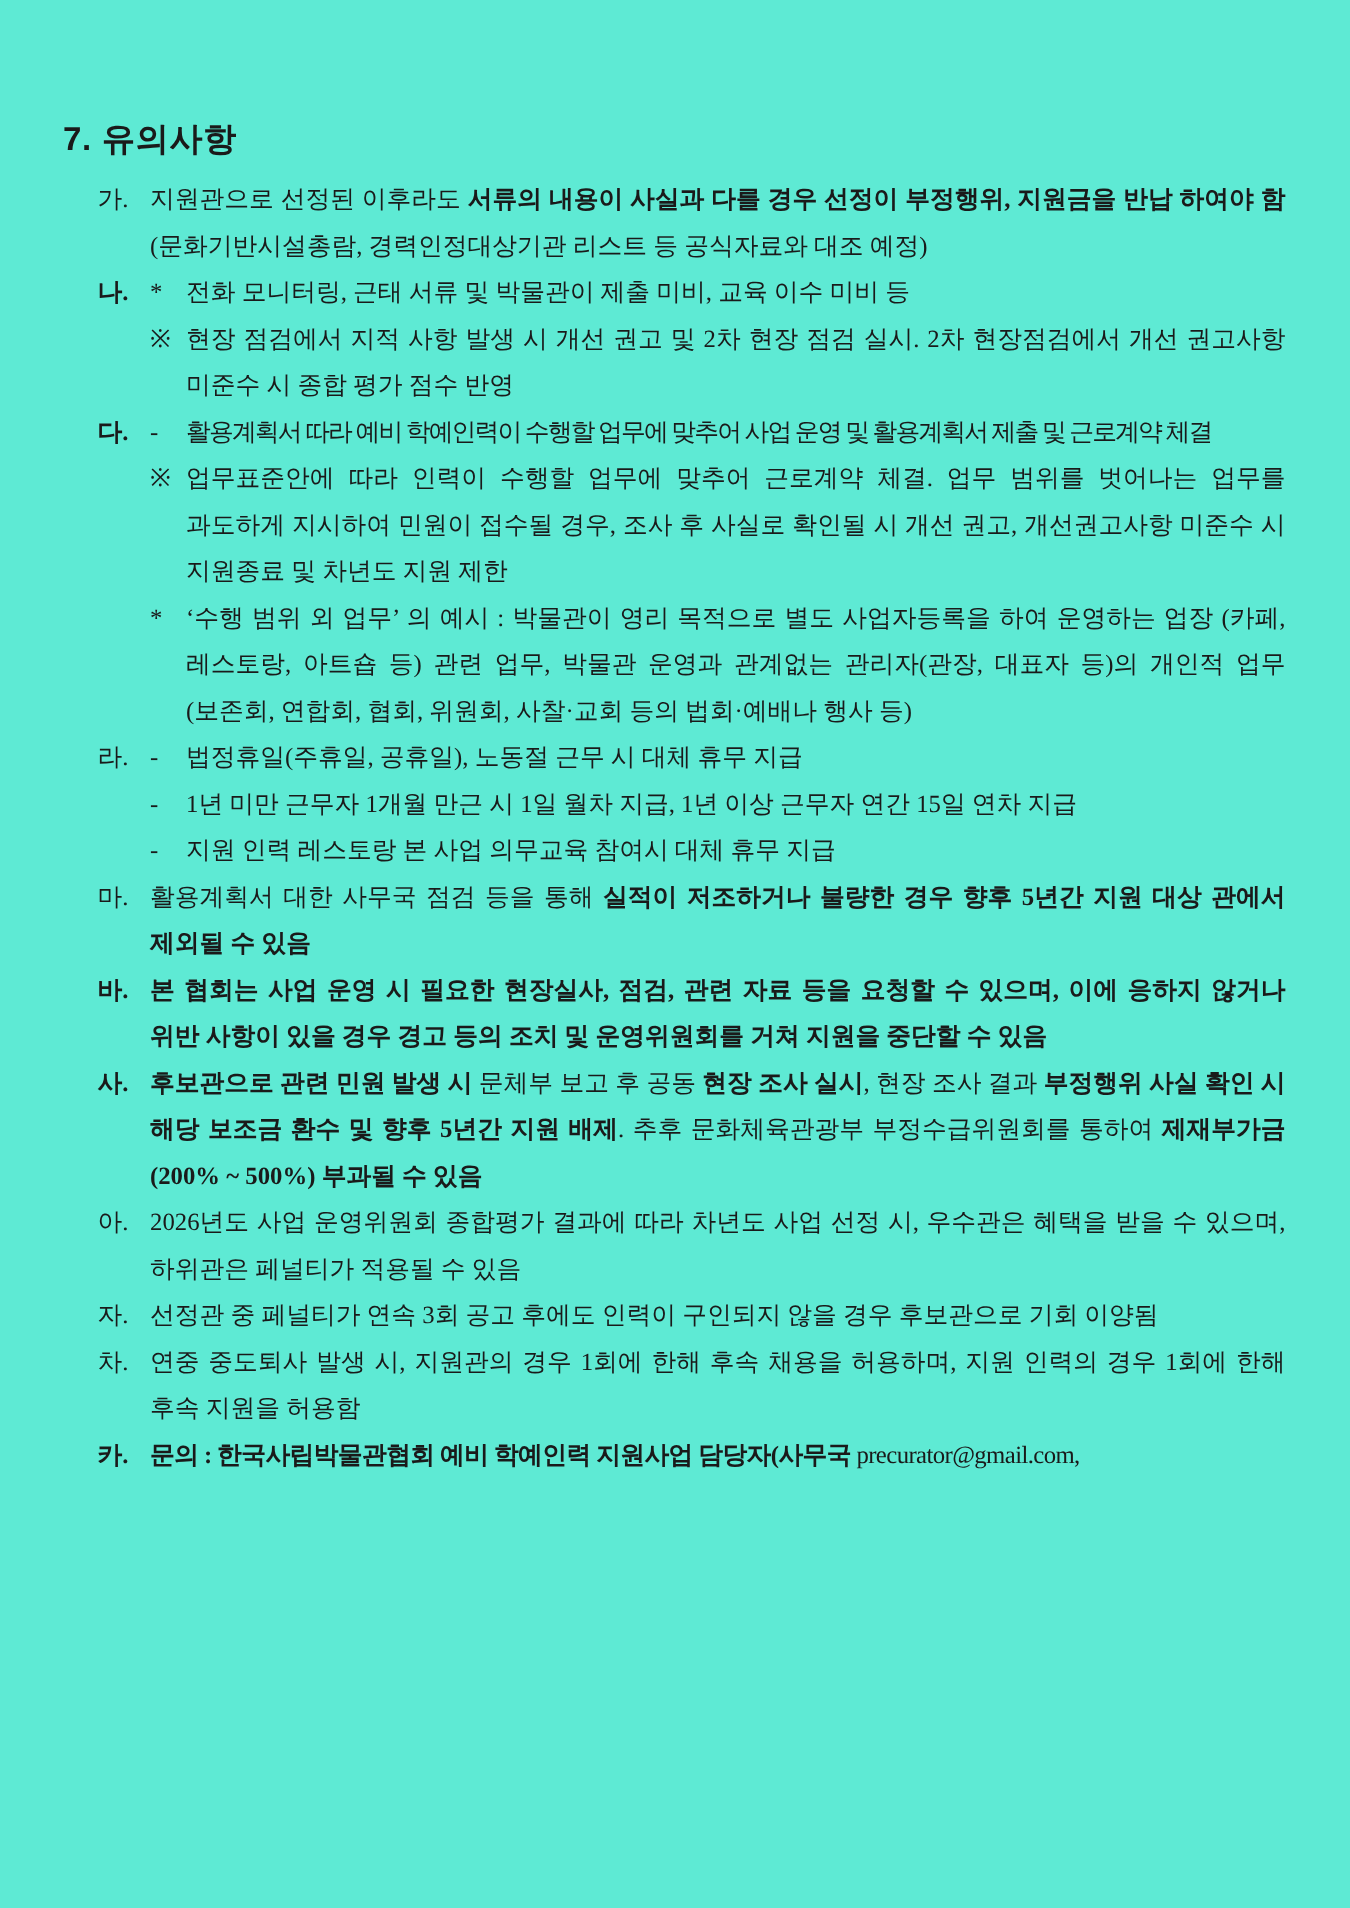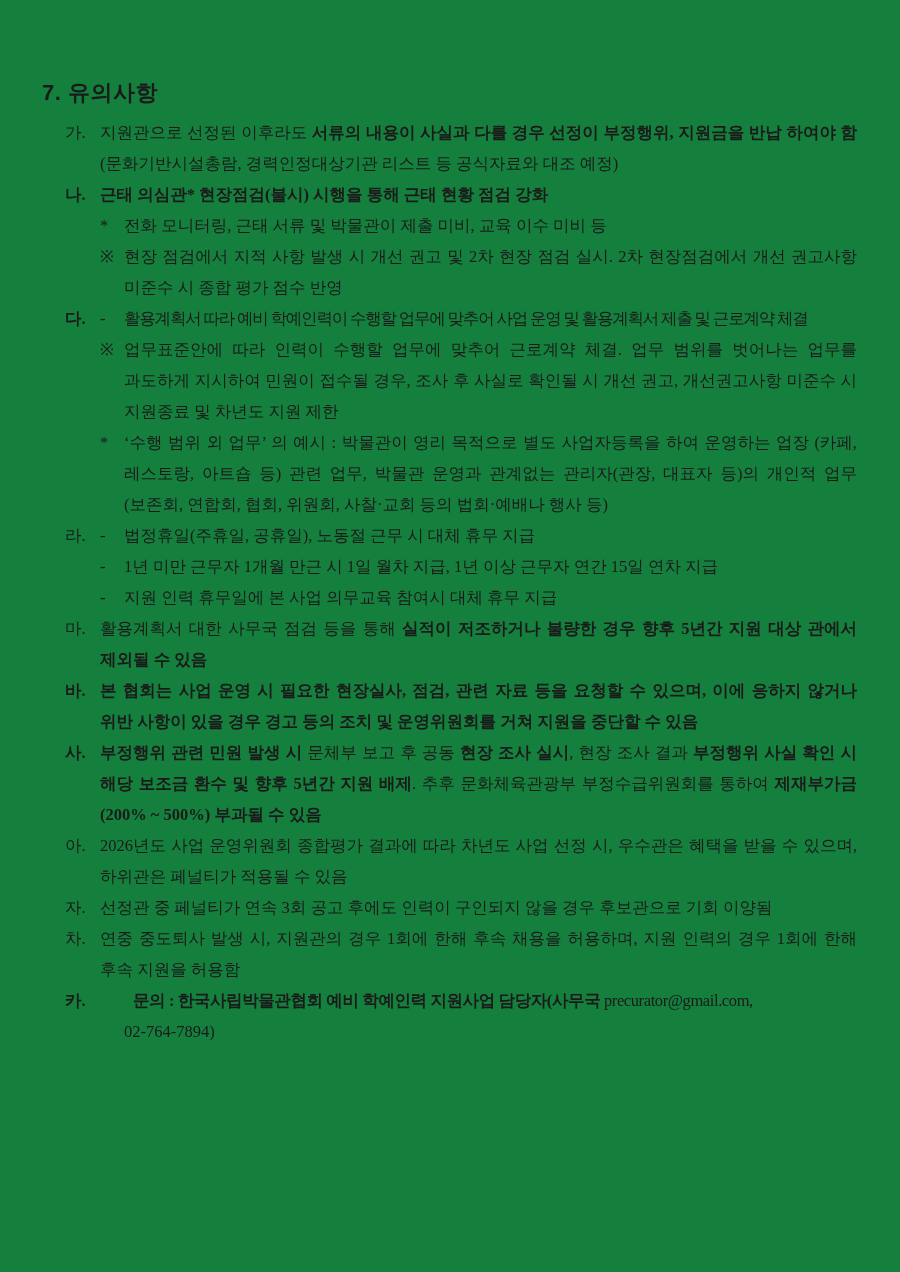--- a/index.html
+++ b/index.html
@@ -1,21 +1,21 @@
 <!DOCTYPE html>
 <html><head>
 <meta charset="utf-8">
 <style>
   html,body { margin:0; padding:0; }
   body { background:#e8e8e8; }
   .page {
     position:relative;
     width:900px; height:1272px;
     margin:0 auto;
-    background:#15803d;
+    background:#5eead4;
     color:#1a1a1a;
     font-family:"Liberation Serif","DejaVu Serif",serif;
     font-size:16.5px;
     line-height:31px;
     overflow:hidden;
   }
   .title {
     font-family:"Liberation Sans","DejaVu Sans",sans-serif;
     font-weight:bold;
     font-size:22px;
@@ -27,38 +27,37 @@
   .items { padding:11px 43px 0 65px; }
   .item { display:flex; align-items:flex-start; }
   .item > .marker { flex:none; width:35px; }
   .item > .body { flex:1 1 auto; min-width:0; }
   .runs { text-align:justify; word-break:keep-all; }
   .sub { display:flex; align-items:flex-start; }
   .sub > .smarker { flex:none; width:24px; }
   .sub > .stext { flex:1 1 auto; min-width:0; text-align:justify; word-break:keep-all; }
   .b { font-weight:bold; }
   .tight { letter-spacing:-1.2px; }
-  .tight2 { letter-spacing:-0.4px;margin-left:33px; }
+  .tight2 { letter-spacing:-0.4px; }
 </style>
 </head>
 <body>
 
 <div class="page">
   <h1 class="title">7. 유의사항</h1>
   <div class="items">
       <div class="item">
         <span class="marker">가.</span>
         <div class="body">
           <div class="runs"><span>지원관으로 선정된 이후라도 </span><span class="b">서류의 내용이 사실과 다를 경우 선정이 부정행위, 지원금을 반납 하여야 함</span><span>(문화기반시설총람, 경력인정대상기관 리스트 등 공식자료와 대조 예정)</span></div>
         </div>
       </div>
       <div class="item">
         <span class="marker b">나.</span>
         <div class="body">
-          <div class="runs"><span class="b">근태 의심관* 현장점검(불시) 시행을 통해 근태 현황 점검 강화</span></div>
           <div class="sub">
             <span class="smarker">*</span>
             <div class="stext"><span>전화 모니터링, 근태 서류 및 박물관이 제출 미비, 교육 이수 미비 등</span></div>
           </div>
           <div class="sub">
             <span class="smarker">※</span>
             <div class="stext"><span>현장 점검에서 지적 사항 발생 시 개선 권고 및 2차 현장 점검 실시. 2차 현장점검에서 개선 권고사항 미준수 시 종합 평가 점수 반영</span></div>
           </div>
         </div>
       </div>
@@ -85,40 +84,40 @@
           <div class="sub">
             <span class="smarker">-</span>
             <div class="stext"><span>법정휴일(주휴일, 공휴일), 노동절 근무 시 대체 휴무 지급</span></div>
           </div>
           <div class="sub">
             <span class="smarker">-</span>
             <div class="stext"><span>1년 미만 근무자 1개월 만근 시 1일 월차 지급, 1년 이상 근무자 연간 15일 연차 지급</span></div>
           </div>
           <div class="sub">
             <span class="smarker">-</span>
-            <div class="stext"><span>지원 인력 휴무일에 본 사업 의무교육 참여시 대체 휴무 지급</span></div>
+            <div class="stext"><span>지원 인력 레스토랑 본 사업 의무교육 참여시 대체 휴무 지급</span></div>
           </div>
         </div>
       </div>
       <div class="item">
         <span class="marker">마.</span>
         <div class="body">
           <div class="runs"><span>활용계획서 대한 사무국 점검 등을 통해 </span><span class="b">실적이 저조하거나 불량한 경우 향후 5년간 지원 대상 관에서 제외될 수 있음</span></div>
         </div>
       </div>
       <div class="item">
         <span class="marker b">바.</span>
         <div class="body">
           <div class="runs"><span class="b">본 협회는 사업 운영 시 필요한 현장실사, 점검, 관련 자료 등을 요청할 수 있으며, 이에 응하지 않거나 위반 사항이 있을 경우 경고 등의 조치 및 운영위원회를 거쳐 지원을 중단할 수 있음</span></div>
         </div>
       </div>
       <div class="item">
         <span class="marker b">사.</span>
         <div class="body">
-          <div class="runs"><span class="b">부정행위 관련 민원 발생 시 </span><span>문체부 보고 후 공동 </span><span class="b">현장 조사 실시</span><span>, 현장 조사 결과 </span><span class="b">부정행위 사실 확인 시 해당 보조금 환수 및 향후 5년간 지원 배제</span><span>. 추후 문화체육관광부 부정수급위원회를 통하여 </span><span class="b">제재부가금(200% ~ 500%) 부과될 수 있음</span></div>
+          <div class="runs"><span class="b">후보관으로 관련 민원 발생 시 </span><span>문체부 보고 후 공동 </span><span class="b">현장 조사 실시</span><span>, 현장 조사 결과 </span><span class="b">부정행위 사실 확인 시 해당 보조금 환수 및 향후 5년간 지원 배제</span><span>. 추후 문화체육관광부 부정수급위원회를 통하여 </span><span class="b">제재부가금(200% ~ 500%) 부과될 수 있음</span></div>
         </div>
       </div>
       <div class="item">
         <span class="marker">아.</span>
         <div class="body">
           <div class="runs"><span>2026년도 사업 운영위원회 종합평가 결과에 따라 차년도 사업 선정 시, 우수관은 혜택을 받을 수 있으며, 하위관은 페널티가 적용될 수 있음</span></div>
         </div>
       </div>
       <div class="item">
         <span class="marker">자.</span>
@@ -129,20 +128,16 @@
       <div class="item">
         <span class="marker">차.</span>
         <div class="body">
           <div class="runs"><span>연중 중도퇴사 발생 시, 지원관의 경우 1회에 한해 후속 채용을 허용하며, 지원 인력의 경우 1회에 한해 후속 지원을 허용함</span></div>
         </div>
       </div>
       <div class="item">
         <span class="marker b">카.</span>
         <div class="body">
           <div class="runs tight2"><span class="b">문의 : 한국사립박물관협회 예비 학예인력 지원사업 담당자(사무국 </span><span>precurator@gmail.com</span><span>,</span></div>
-          <div class="sub">
-            <span class="smarker"></span>
-            <div class="stext"><span>02-764-7894)</span></div>
-          </div>
         </div>
       </div>
     </div>
 </div>
 
 </body></html>

